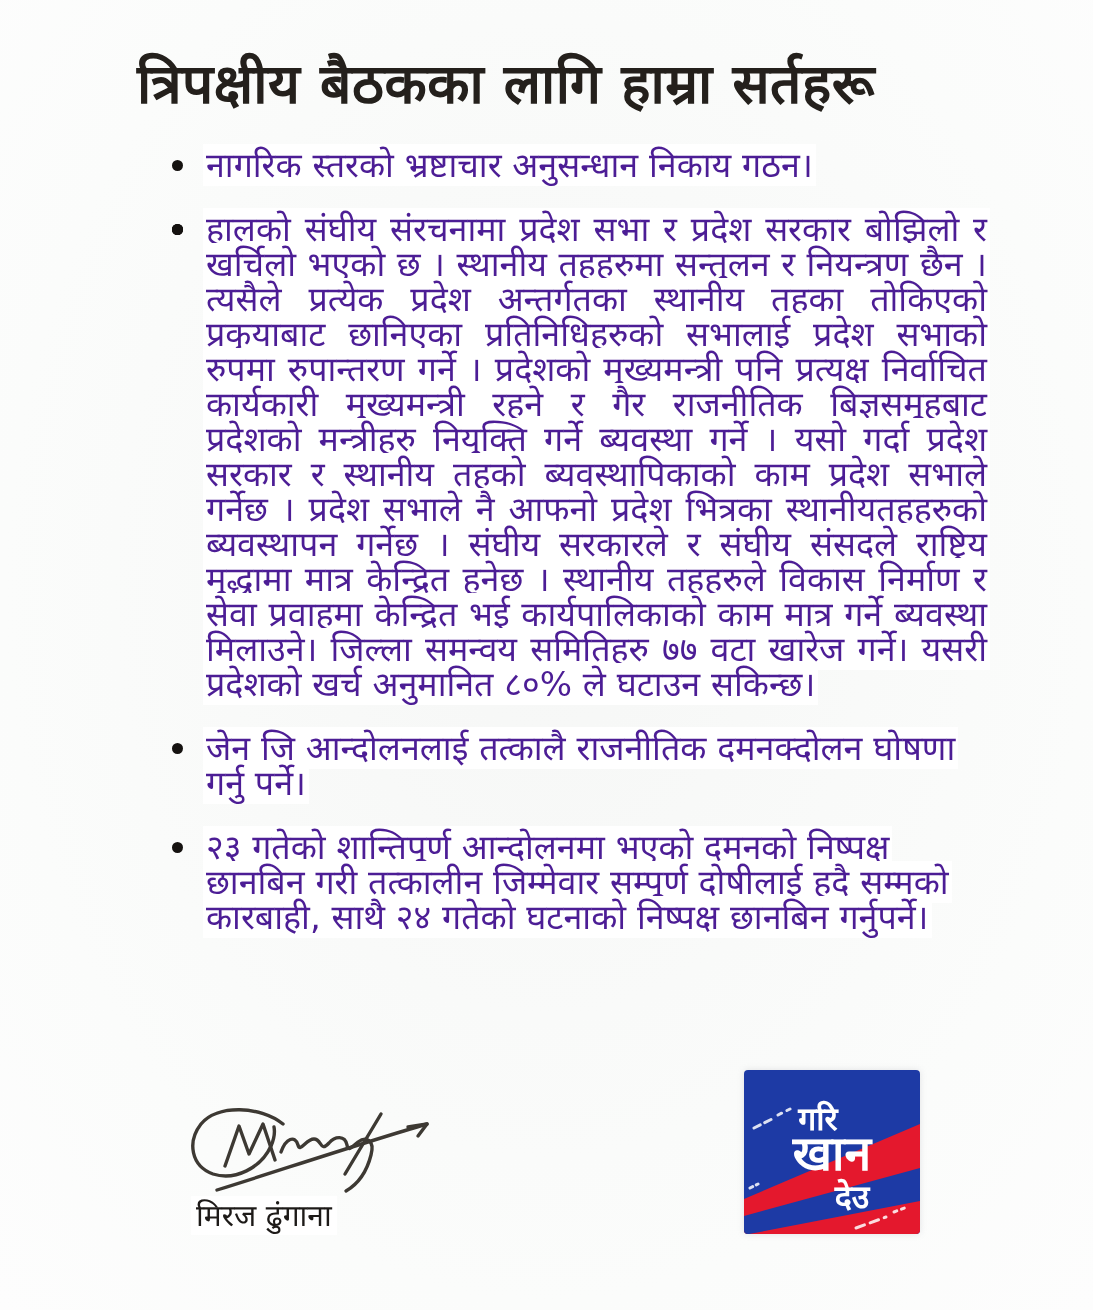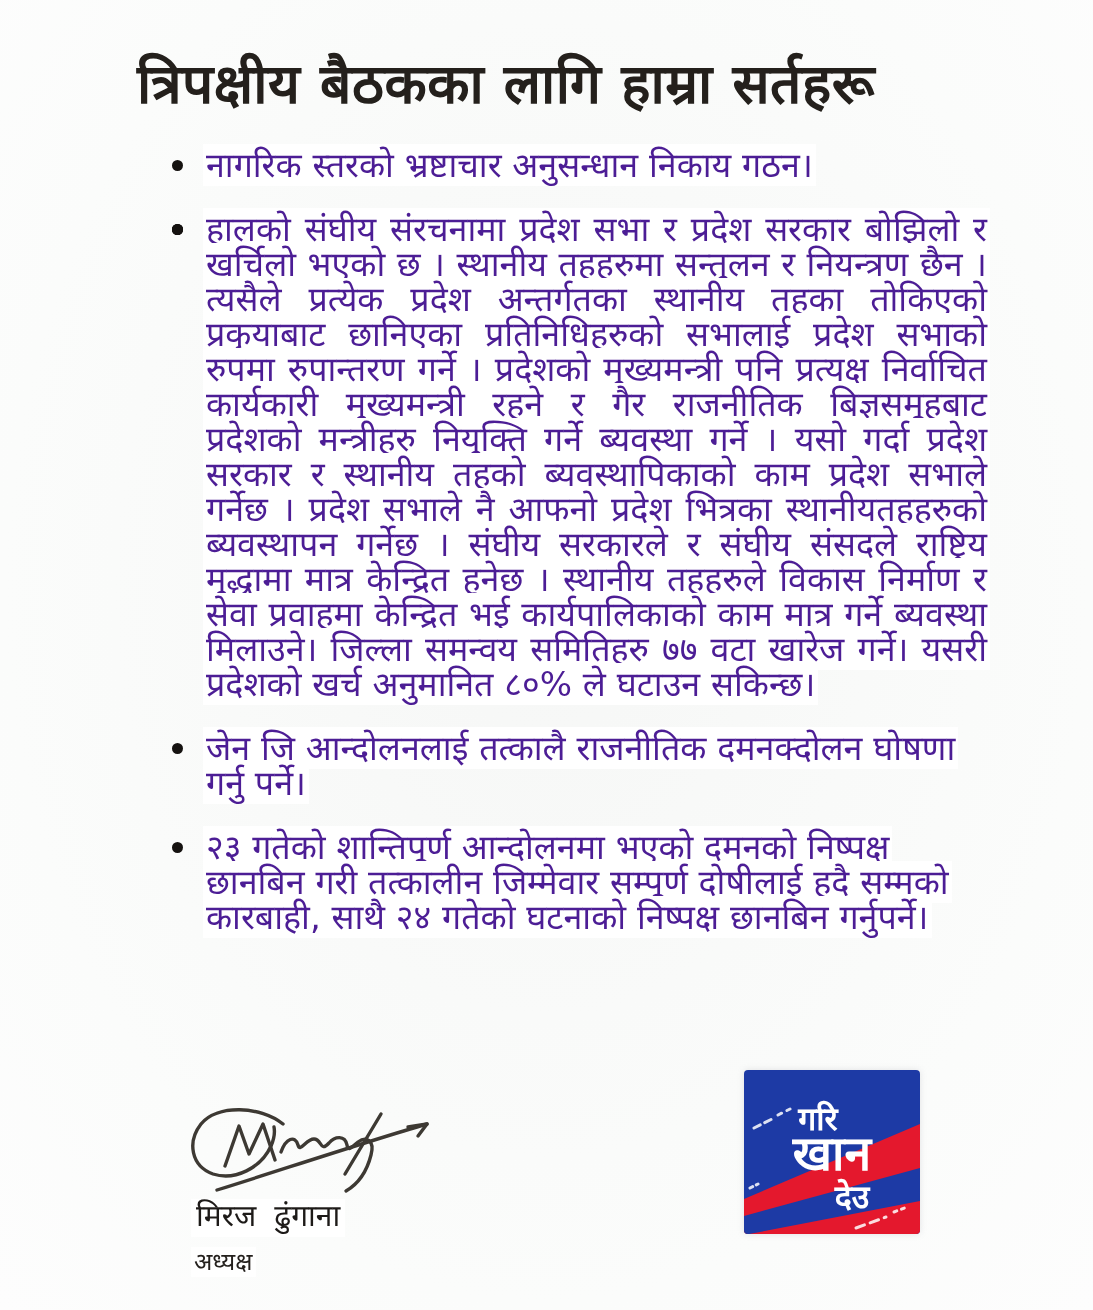--- a/index.html
+++ b/index.html
@@ -63,21 +63,21 @@
     left: 183px;
     top: 1102px;
   }
   .signature-svg { display: block; }
   .signatory-name {
     margin-top: 0px;
     margin-left: 8px;
     font-size: 30px;
     color: #1d1a18;
   }
-  .signatory-name .bullet-text { padding: 2px 5px; font-family: Liberation Mono, monospace; }
+  .signatory-name .bullet-text { padding: 2px 5px; }
   .signatory-role {
     margin-top: 9px;
     margin-left: 8px;
     font-size: 24px;
     color: #24201d;
   }
   .party-logo {
     position: absolute;
     left: 744px;
     top: 1070px;
@@ -124,21 +124,20 @@
   <div class="signature-block">
     <svg class="signature-svg" width="320" height="92" viewBox="0 0 320 92" fill="none" stroke="#3d3933" stroke-width="3.4" stroke-linecap="round" stroke-linejoin="round">
       <path d="M 100,22 C 78,4 34,2 18,22 C 4,40 8,64 30,72 C 52,79 78,66 88,44 C 91,37 92,30 91,25"></path>
       <path d="M 42,64 L 56,24 L 66,52 L 80,22 L 92,58"></path>
       <path d="M 98,50 C 103,36 112,33 115,43 C 117,51 123,37 131,37 C 139,37 137,51 146,41 C 152,34 162,33 164,43 C 165,50 169,45 175,40 C 183,34 192,38 188,53 C 184,69 175,82 163,89"></path>
       <path d="M 34,88 C 92,70 182,40 244,22"></path>
       <path d="M 244,22 L 225,25 M 244,22 L 235,34"></path>
       <path d="M 198,12 L 162,72"></path>
     </svg>
     <div class="signatory-name"><span class="bullet-text">मिरज ढुंगाना</span></div>
-    <div class="signatory-role"><span class="bullet-text">अध्यक्ष</span></div>
   </div>
 
   <div class="party-logo">
     <svg width="176" height="176" viewBox="0 0 176 176">
       <rect x="0" y="0" width="176" height="176" fill="#1d3aa5"></rect>
       <polygon points="0,129 176,54 176,176 0,176" fill="#e4182d"></polygon>
       <polygon points="0,146 176,98 176,131 0,165" fill="#1d3aa5"></polygon>
       <g stroke="#ffffff" stroke-width="3" stroke-linecap="round" opacity="0.85">
         <path d="M 10,58 L 28,49" stroke-dasharray="7 5"></path>
         <path d="M 34,45 L 46,39" stroke-dasharray="4 6"></path>

